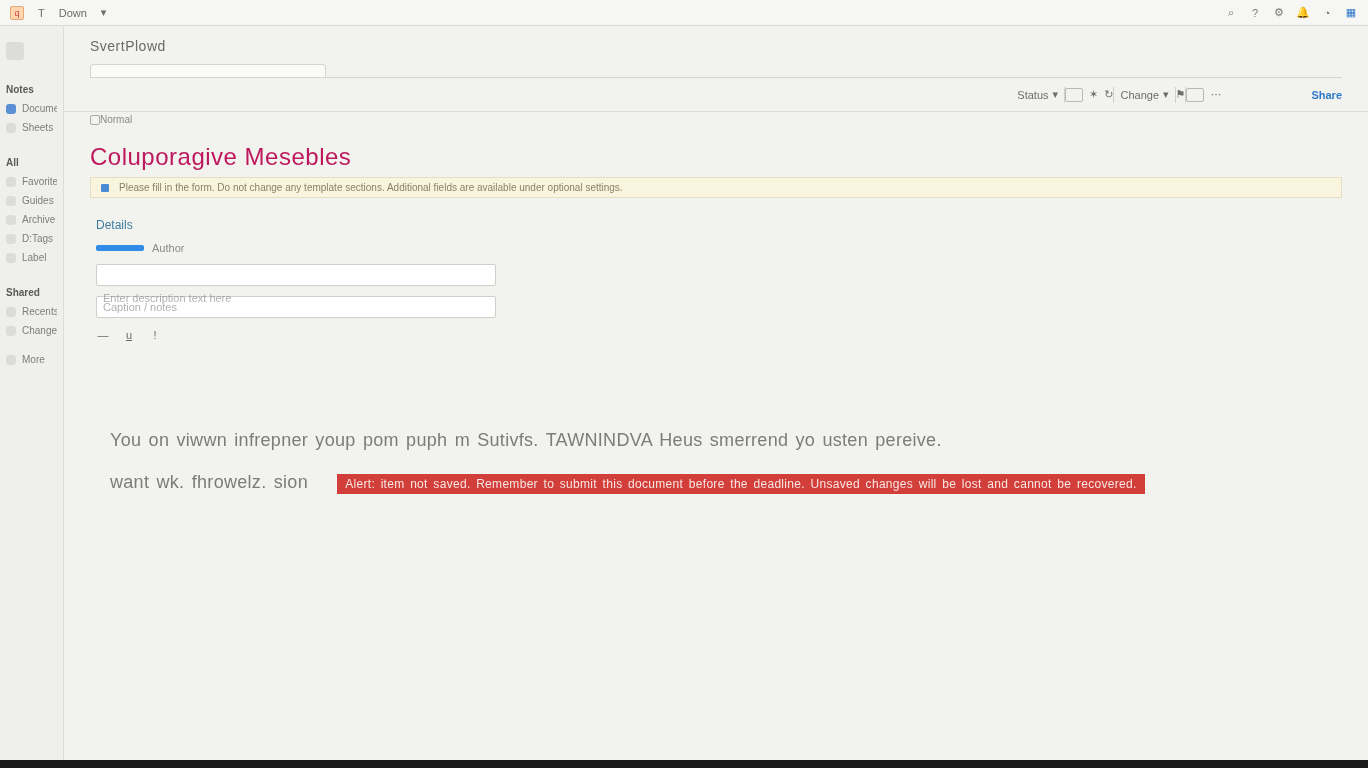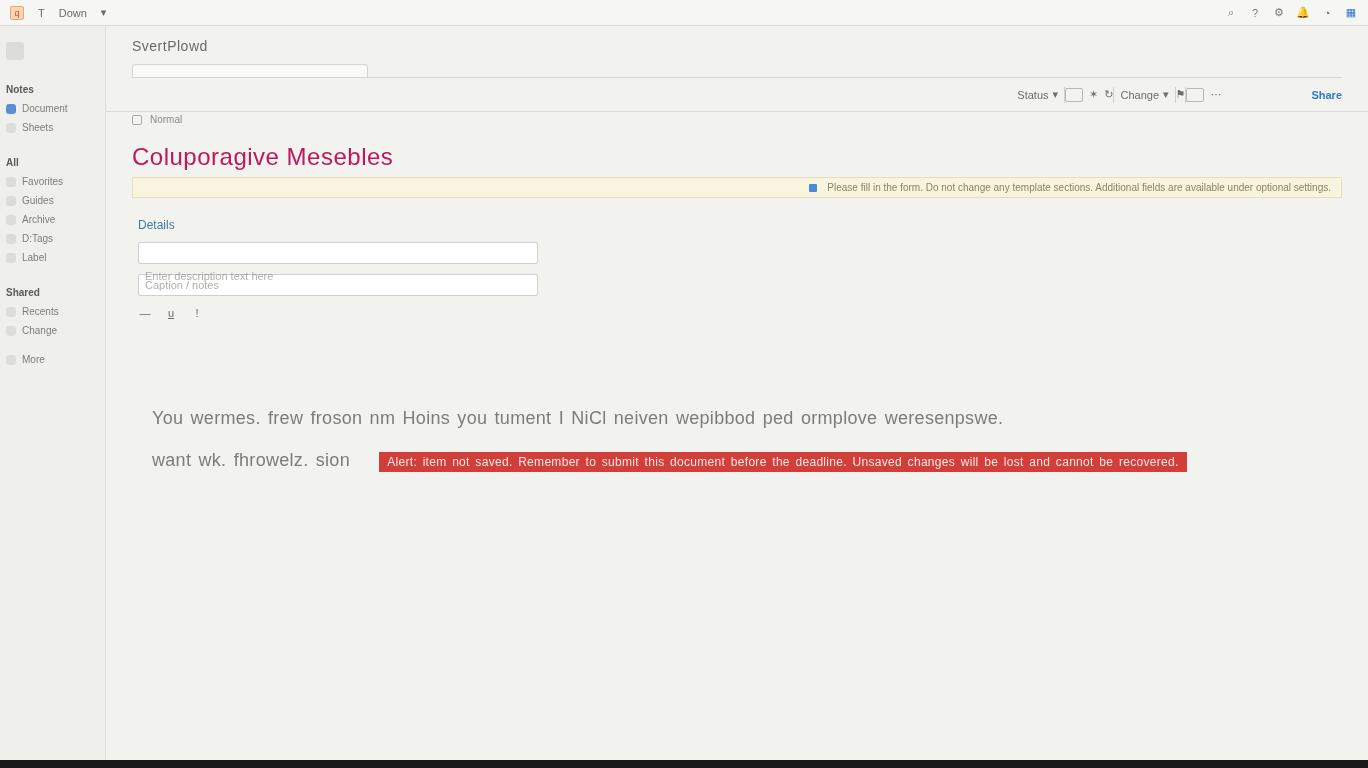--- a/index.html
+++ b/index.html
@@ -6,21 +6,21 @@
   html, body { width: 1368px; height: 768px; font-family: "Segoe UI", Arial, sans-serif; background: #f2f2f0; overflow: hidden; }
   .app { display: flex; flex-direction: column; width: 100%; height: 100%; background: linear-gradient(#f4f4f2, #eae9e7); }
   
   .menubar { height: 26px; background: #f6f6f4; border-bottom: 1px solid #d9d9d7; display: flex; align-items: center; gap: 14px; padding: 0 10px; font-size: 11px; color: #6a6a68; }
   .menubar .app-icon { width: 14px; height: 14px; background: #ffd6b0; border: 1px solid #e2a875; border-radius: 2px; display: flex; align-items: center; justify-content: center; font-size: 9px; color: #d94141; }
   .menubar .spacer { flex: 1; }
   .menubar .sys { display: flex; gap: 10px; align-items: center; }
   .menubar .glyph { width: 14px; height: 14px; display: flex; align-items: center; justify-content: center; color: #7a7a78; }
   
   .body { flex: 1; display: flex; min-height: 0; }
-  .sidebar { width: 106px; background: #efefec; border-right: 1px solid #dcdcd8; padding: 16px 6px; display: flex; flex-direction: column; gap: 10px; font-size: 10px; color: #7d7d7a; }
+  .sidebar { width: 64px; background: #efefec; border-right: 1px solid #dcdcd8; padding: 16px 6px; display: flex; flex-direction: column; gap: 10px; font-size: 10px; color: #7d7d7a; }
   .sb-icon { width: 18px; height: 18px; background: #dcdcd8; border-radius: 3px; flex-shrink: 0; }
   .sb-group { display: flex; flex-direction: column; gap: 8px; margin-top: 8px; }
   .sb-item { display: flex; align-items: center; gap: 6px; white-space: nowrap; overflow: hidden; text-overflow: ellipsis; cursor: pointer; }
   .sb-section { font-weight: 600; color: #595957; margin-top: 6px; }
   .main { flex: 1; display: flex; flex-direction: column; background: #f2f2ef; min-width: 0; }
   
   .dochead { padding: 12px 26px 0 26px; }
   .doc-title { font-size: 14px; color: #6a6a68; font-weight: 400; letter-spacing: 0.5px; margin-bottom: 10px; }
   .tabrow { display: flex; align-items: flex-end; border-bottom: 1px solid #d4d4d1; }
   .tab { background: #fafaf8; border: 1px solid #d4d4d1; border-bottom: none; padding: 6px 220px 6px 14px; font-size: 11px; color: #6e6e6c; border-radius: 4px 4px 0 0; }
@@ -29,33 +29,33 @@
   .ribbon { display: flex; align-items: center; gap: 0; padding: 8px 26px; border-bottom: 1px solid #dcdcd8; font-size: 11px; color: #6d6d6b; }
   .ribbon .rbtn { display: flex; align-items: center; gap: 4px; padding: 2px 6px; border-radius: 3px; cursor: pointer; }
   .ribbon .sep { width: 1px; height: 16px; background: #d0d0cd; }
   .ribbon .box { width: 18px; height: 14px; border: 1px solid #b8b8b5; border-radius: 2px; }
   .ribbon .grp { display: flex; gap: 6px; align-items: center; }
   .ribbon .spacer { flex:1; }
   .link-blue { color: #2f7ac9; font-weight: 600; cursor: pointer; }
   
   .content { flex: 1; padding: 0 26px 10px 26px; position: relative; overflow: hidden; }
   .page-title { font-size: 24px; color: #be185d; font-weight: 400; margin: 18px 0 6px 0; letter-spacing: 0.5px; }
-  .info-strip { background: #f8f4de; border: 1px solid #e6debc; padding: 4px 10px; font-size: 10px; color: #8a8366; display: flex; align-items: center; gap: 10px; margin-bottom: 20px; justify-content: flex-end; }
+  .info-strip { background: #f8f4de; border: 1px solid #e6debc; padding: 4px 10px; font-size: 10px; color: #8a8366; display: flex; align-items: center; gap: 10px; margin-bottom: 20px; }
   .info-strip .bullet { width: 8px; height: 8px; background: #4b8bd6; border-radius: 1px; }
   .subhead { font-size: 12px; color: #3e7c9f; font-weight: 400; margin: 6px 0 10px 6px; }
   .formbox { display: flex; flex-direction: column; gap: 10px; width: 400px; margin-left: 6px; }
   .formrow { display: flex; align-items: center; gap: 8px; }
   .field { border: 1px solid #cfcfcc; background: #fff; height: 22px; border-radius: 2px; font-size: 11px; color: #7a7a78; padding: 0 6px; display: flex; align-items: center; flex: 1; }
   .tag { background: #2f8de6; color: #fff; font-size: 11px; padding: 3px 24px; border-radius: 2px; }
   .mini-toolbar { display: flex; gap: 12px; align-items: center; margin: 10px 0 0 6px; font-size: 11px; color: #6a6a68; }
   .mini-toolbar .mico { width: 14px; height: 14px; display:flex; align-items:center; justify-content:center; cursor:pointer; }
   .body-text { margin: 80px 20px 0 20px; font-size: 18px; color: #7c7c79; line-height: 2.1; word-spacing: 2px; letter-spacing: 0.3px; }
   .body-text p { margin-bottom: 4px; }
   .alert-strip { display: inline; background: #d23e3a; color: #f7e7e3; font-size: 12px; padding: 3px 8px; letter-spacing: 0.3px; }
-  .status-subrow { font-size: 10px; color: #8a8a87; padding: 2px 26px 0 26px; display:flex; gap:8px; align-items:flex-end; }
+  .status-subrow { font-size: 10px; color: #8a8a87; padding: 2px 26px 0 26px; display:flex; gap:0; align-items:flex-end; }
   .status-subrow .ico { width:10px; height:10px; border:1px solid #aaa; border-radius:2px; }
   .taskbar { height: 8px; background: #1a1a1a; }
 </style>
 </head>
 <body>
 
 <div class="app">
 
   <div class="menubar">
     <span class="app-icon">q</span>
@@ -176,39 +176,43 @@
         <div class="page-title">Coluporagive Mesebles</div>
         <div class="info-strip">
           <span class="bullet"></span>
           <span>Please fill in the form. Do not change any template sections. Additional fields are available under optional settings.</span>
         </div>
 
         <div class="subhead">Details</div>
 
         <div class="formbox">
           <div class="formrow">
+            <span class="tag"></span>
+            <span style="font-size:11px;color:#8a8a87;">Author</span>
+          </div>
+          <div class="formrow">
             <div class="field" title="Enter description text here">
                 <span style="opacity:.6;margin-top:45px;">Enter description text here</span>
               </div>
           </div>
           <div class="formrow">
             <div class="field" title="Caption / notes">
                 <span style="opacity:.6;">Caption / notes</span>
               </div>
           </div>
         </div>
 
         <div class="mini-toolbar">
           <span class="mico">—</span>
           <span class="mico" style="text-decoration:underline;">u</span>
           <span class="mico">!</span>
         </div>
 
         <div class="body-text">
-          <p>You wermes. frew froson nm Hoins you tument I NiCl neiven wepibbod ped ormplove weresenpswe.</p>
+          <p>You on viwwn infrepner youp pom puph m Sutivfs. TAWNINDVA Heus smerrend yo usten pereive.</p>
           <p>
             <span>want wk. fhrowelz. sion</span>
             &nbsp;&nbsp;
             <span class="alert-strip">Alert: item not saved. Remember to submit this document before the deadline. Unsaved changes will be lost and cannot be recovered.</span>
           </p>
         </div>
       </div>
     </div>
   </div>
 

